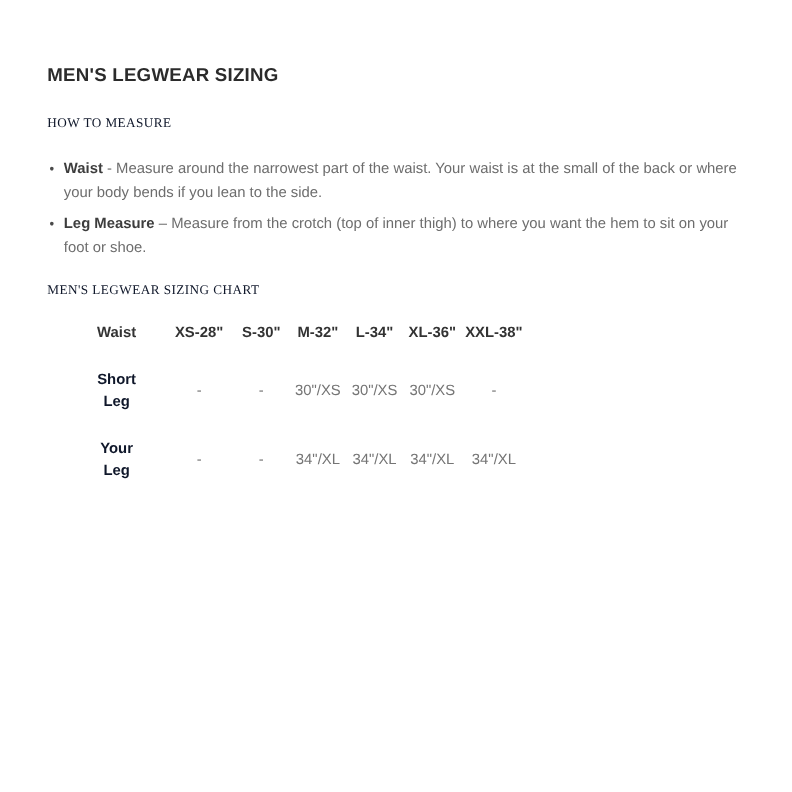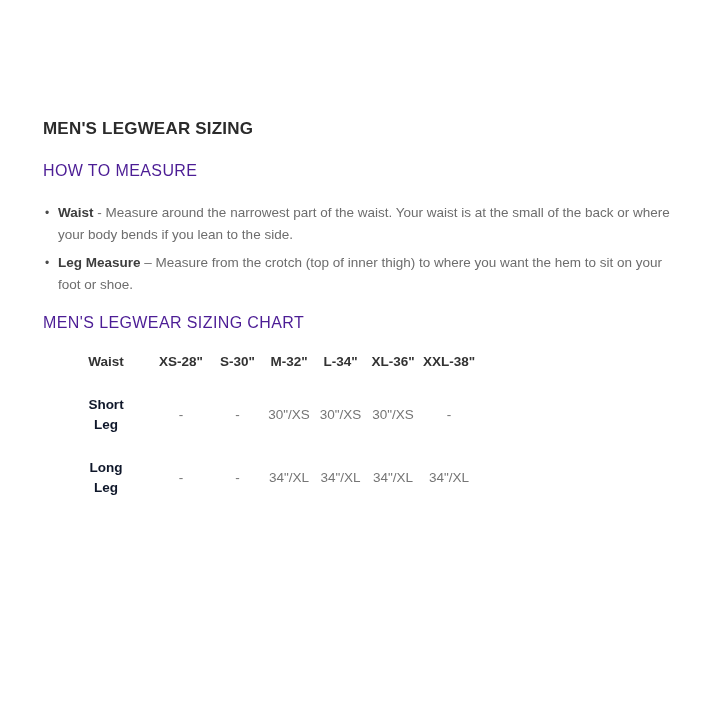--- a/index.html
+++ b/index.html
@@ -4,36 +4,37 @@
 <style>
   html, body {
     margin: 0;
     padding: 0;
     background: #ffffff;
     font-family: "Liberation Sans", "DejaVu Sans", sans-serif;
   }
   .content {
     width: 720px;
     box-sizing: border-box;
-    padding: 120px 25px 40px 43px;
+    padding: 60px 25px 40px 43px;
   }
   .page-title {
     margin: 0;
     font-size: 17px;
     line-height: 18px;
     font-weight: bold;
     color: #2b2b2b;
     letter-spacing: 0.2px;
   }
   .subhead {
     margin-top: 26px;
-    font-size: 16px;
+    font-size: 12px;
     line-height: 14px;
-    color: #4c1d95;
+    color: #0f172a;
     letter-spacing: 0.4px;
+    font-family: Liberation Serif, serif;
   }
   .subhead.chart-heading {
     margin-top: 20px;
   }
   ul.bullets {
     list-style: none;
     margin: 24px 0 0 0;
     padding: 0;
     max-width: 645px;
   }
@@ -144,21 +145,21 @@
         </th>
         <td>-</td>
         <td>-</td>
         <td>30"/XS</td>
         <td>30"/XS</td>
         <td>30"/XS</td>
         <td>-</td>
       </tr>
       <tr>
         <th class="rowlabel">
-          <div>Long</div>
+          <div>Your</div>
           <div>Leg</div>
         </th>
         <td>-</td>
         <td>-</td>
         <td>34"/XL</td>
         <td>34"/XL</td>
         <td>34"/XL</td>
         <td>34"/XL</td>
       </tr>
     </tbody>

